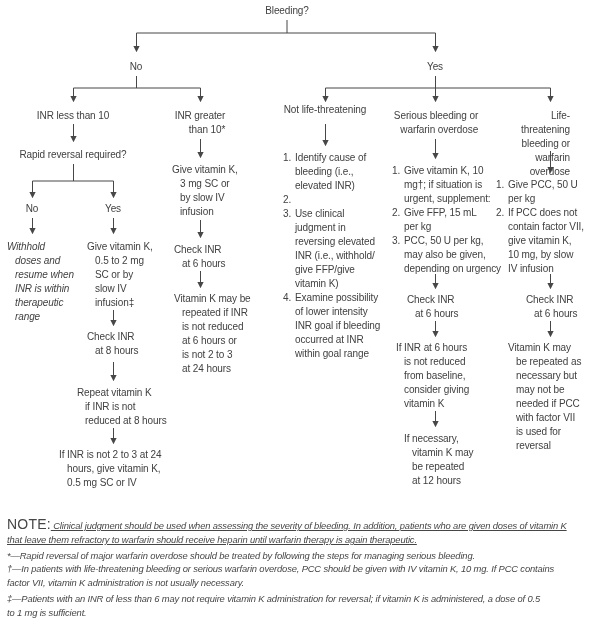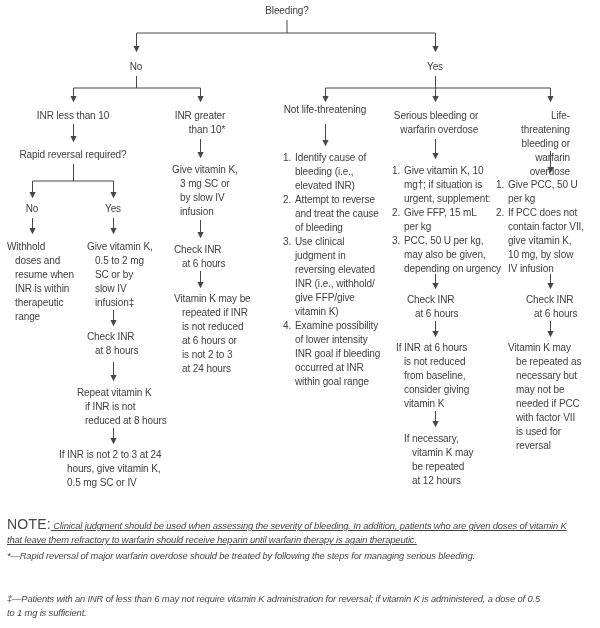--- a/index.html
+++ b/index.html
@@ -88,21 +88,21 @@
   <div class="node center nowrap" style="left:325px; top:103px;">Not life-threatening</div>
   <div class="node center" style="left:436px; top:109px;">Serious bleeding or
 warfarin overdose</div>
   <div class="node center" style="left:540px; top:109px;">Life-threatening
 bleeding or
 warfarin overdose</div>
 
   <div class="node center nowrap" style="left:73px; top:148px;">Rapid reversal required?</div>
   <div class="node center nowrap" style="left:32px; top:202px;">No</div>
   <div class="node center nowrap" style="left:113px; top:202px;">Yes</div>
-  <div class="node hang" style="left:7px; top:240px;">Withhold
+  <div class="node hang" style="left:7px; top:240px;font-style:italic;">Withhold
 doses and
 resume when
 INR is within
 therapeutic
 range</div>
   <div class="node hang" style="left:87px; top:240px;">Give vitamin K,
 0.5 to 2 mg
 SC or by
 slow IV
 infusion‡</div>
@@ -130,23 +130,20 @@
 
   <div class="list" style="left:283px; top:151px; width:106px;">
     <div class="list-item">
       <span class="num">1.</span>
       <span class="item-text">Identify cause of
 bleeding (i.e.,
 elevated INR)</span>
     </div>
     <div class="list-item">
       <span class="num">2.</span>
-      <span class="item-text">Attempt to reverse
-and treat the cause
-of bleeding</span>
     </div>
     <div class="list-item">
       <span class="num">3.</span>
       <span class="item-text">Use clinical
 judgment in
 reversing elevated
 INR (i.e., withhold/
 give FFP/give
 vitamin K)</span>
     </div>
@@ -213,16 +210,18 @@
 necessary but
 may not be
 needed if PCC
 with factor VII
 is used for
 reversal</div>
 
   <div class="notes" style="top:517px;"><span class="sc">NOTE:</span><span style="white-space:pre-line;text-decoration:underline;"> Clinical judgment should be used when assessing the severity of bleeding. In addition, patients who are given doses of vitamin K
 that leave them refractory to warfarin should receive heparin until warfarin therapy is again therapeutic.</span></div>
   <div class="notes" style="top:549px; white-space:pre-line;">*—Rapid reversal of major warfarin overdose should be treated by following the steps for managing serious bleeding.</div>
+  <div class="notes" style="top:562px; white-space:pre-line;">†—In patients with life-threatening bleeding or serious warfarin overdose, PCC should be given with IV vitamin K, 10 mg. If PCC contains
+factor VII, vitamin K administration is not usually necessary.</div>
   <div class="notes" style="top:592px; white-space:pre-line;">‡—Patients with an INR of less than 6 may not require vitamin K administration for reversal; if vitamin K is administered, a dose of 0.5
 to 1 mg is sufficient.</div>
 
 </div>
 
 </body></html>

